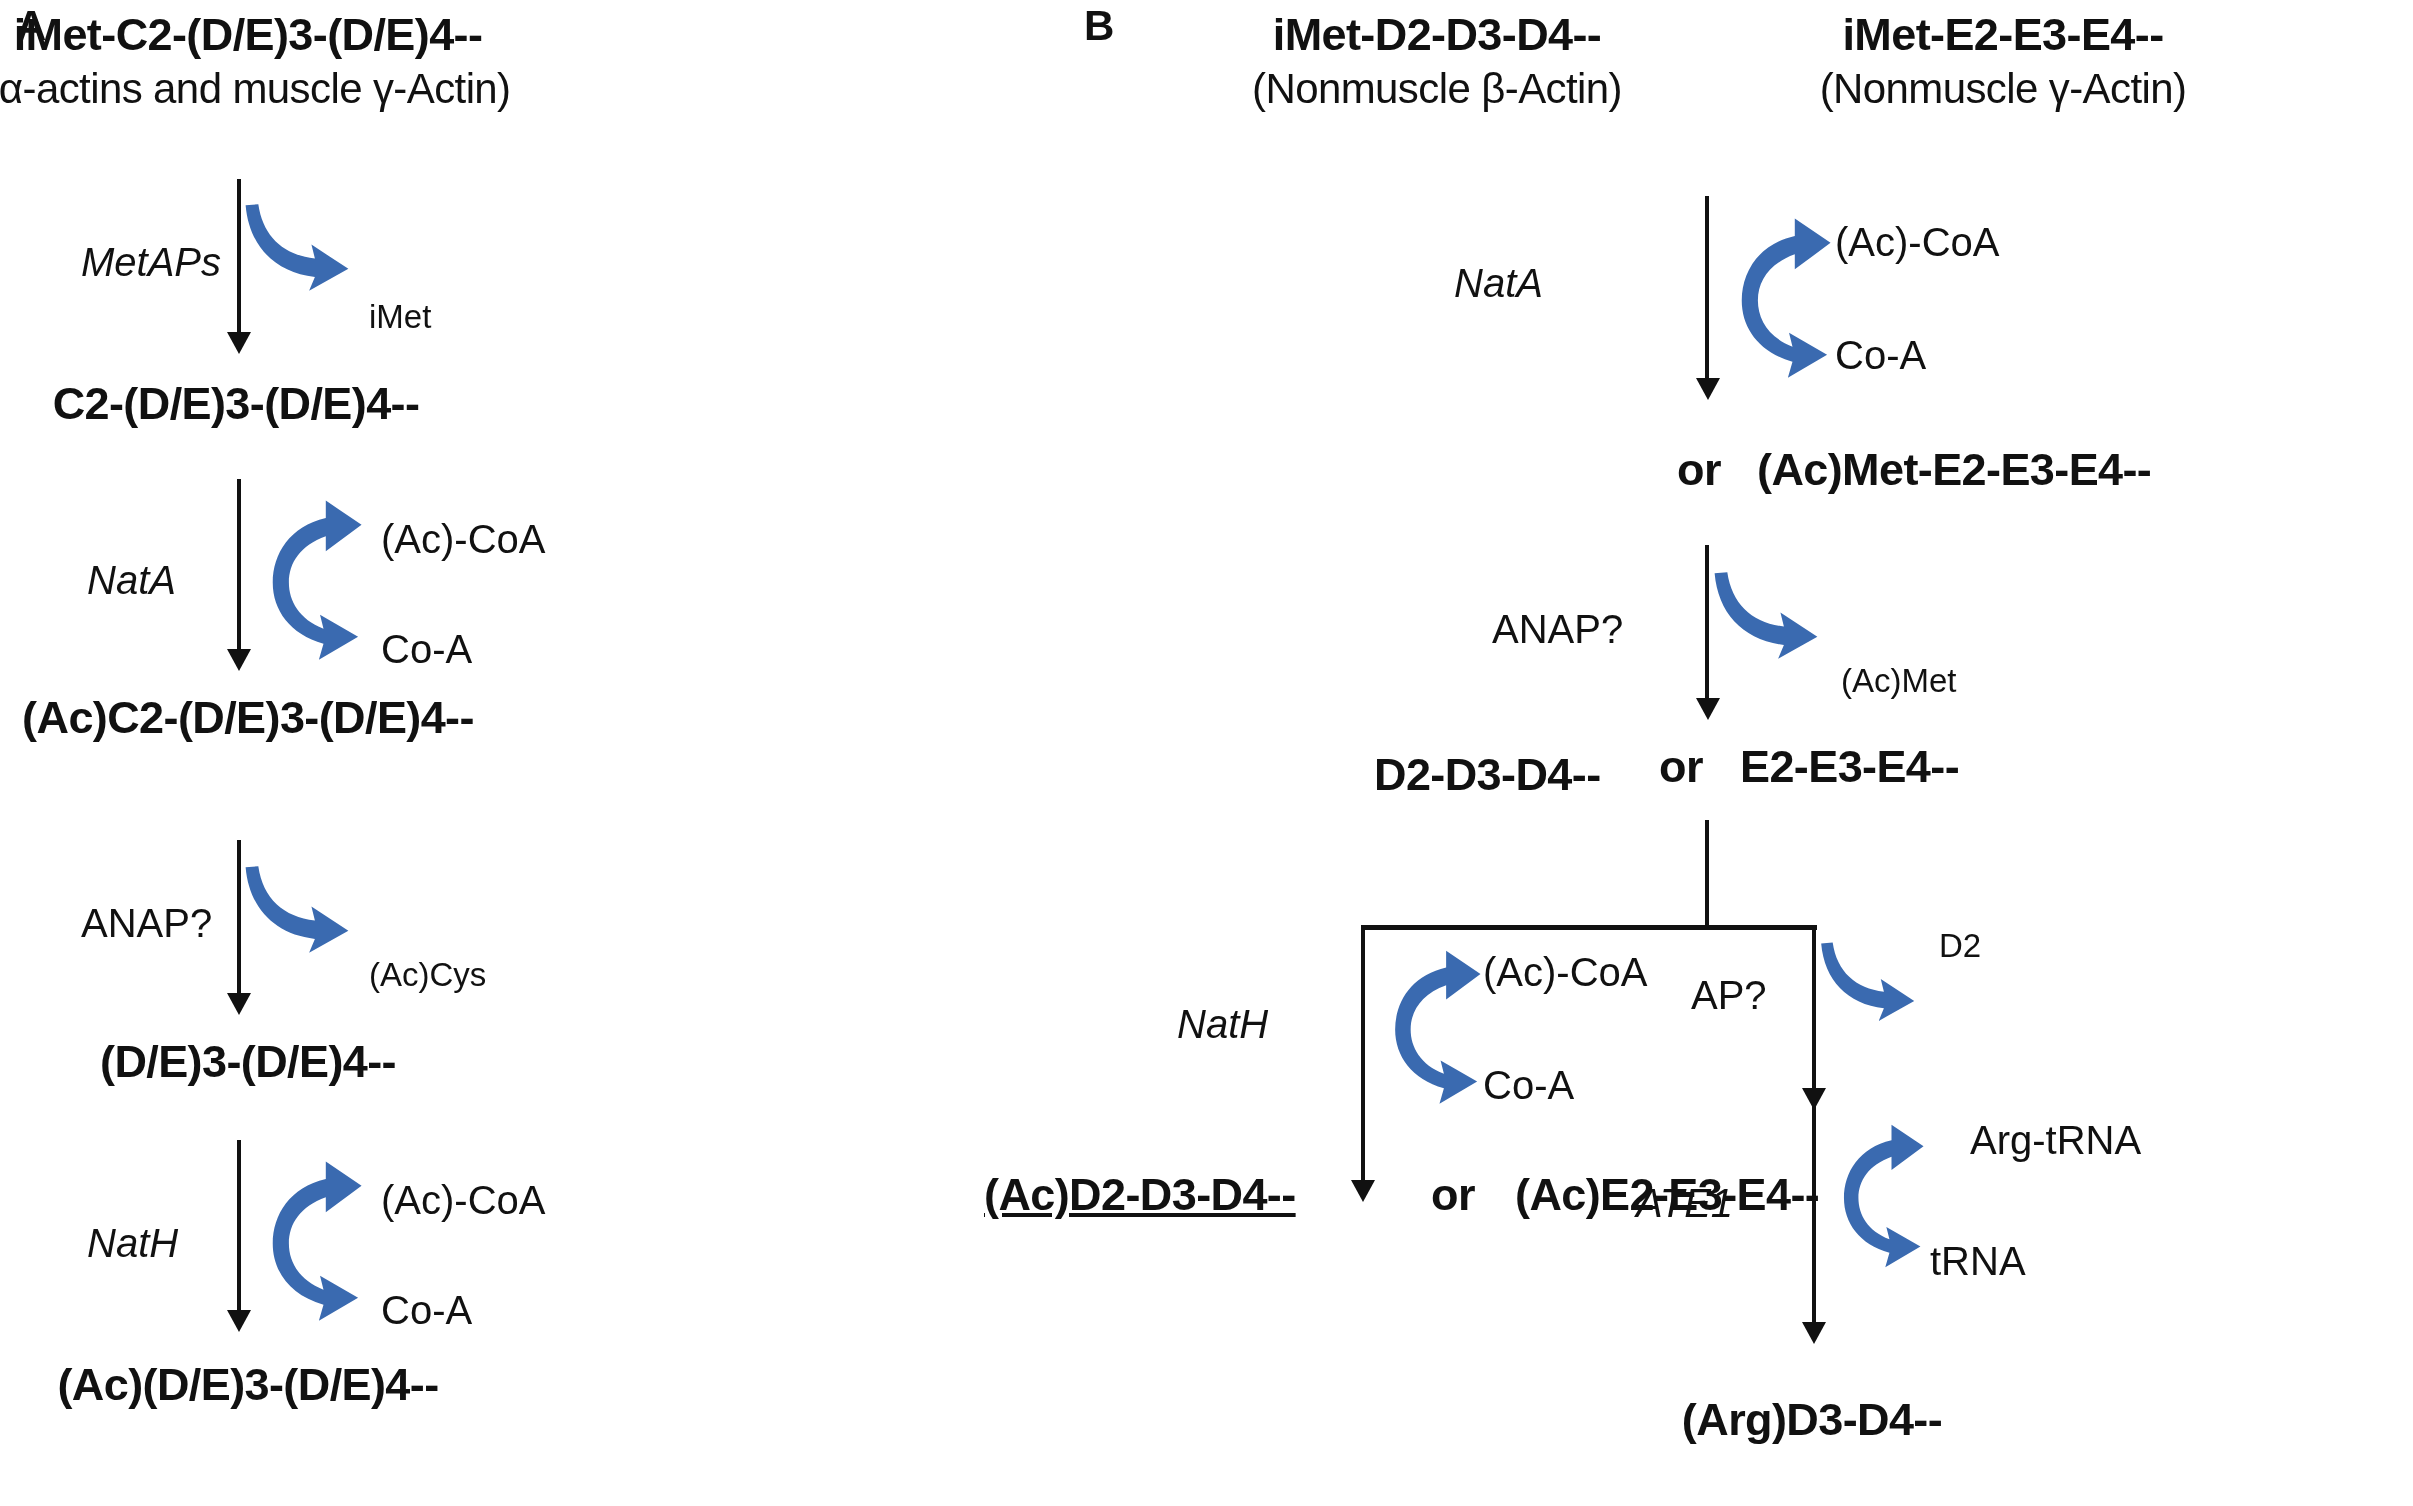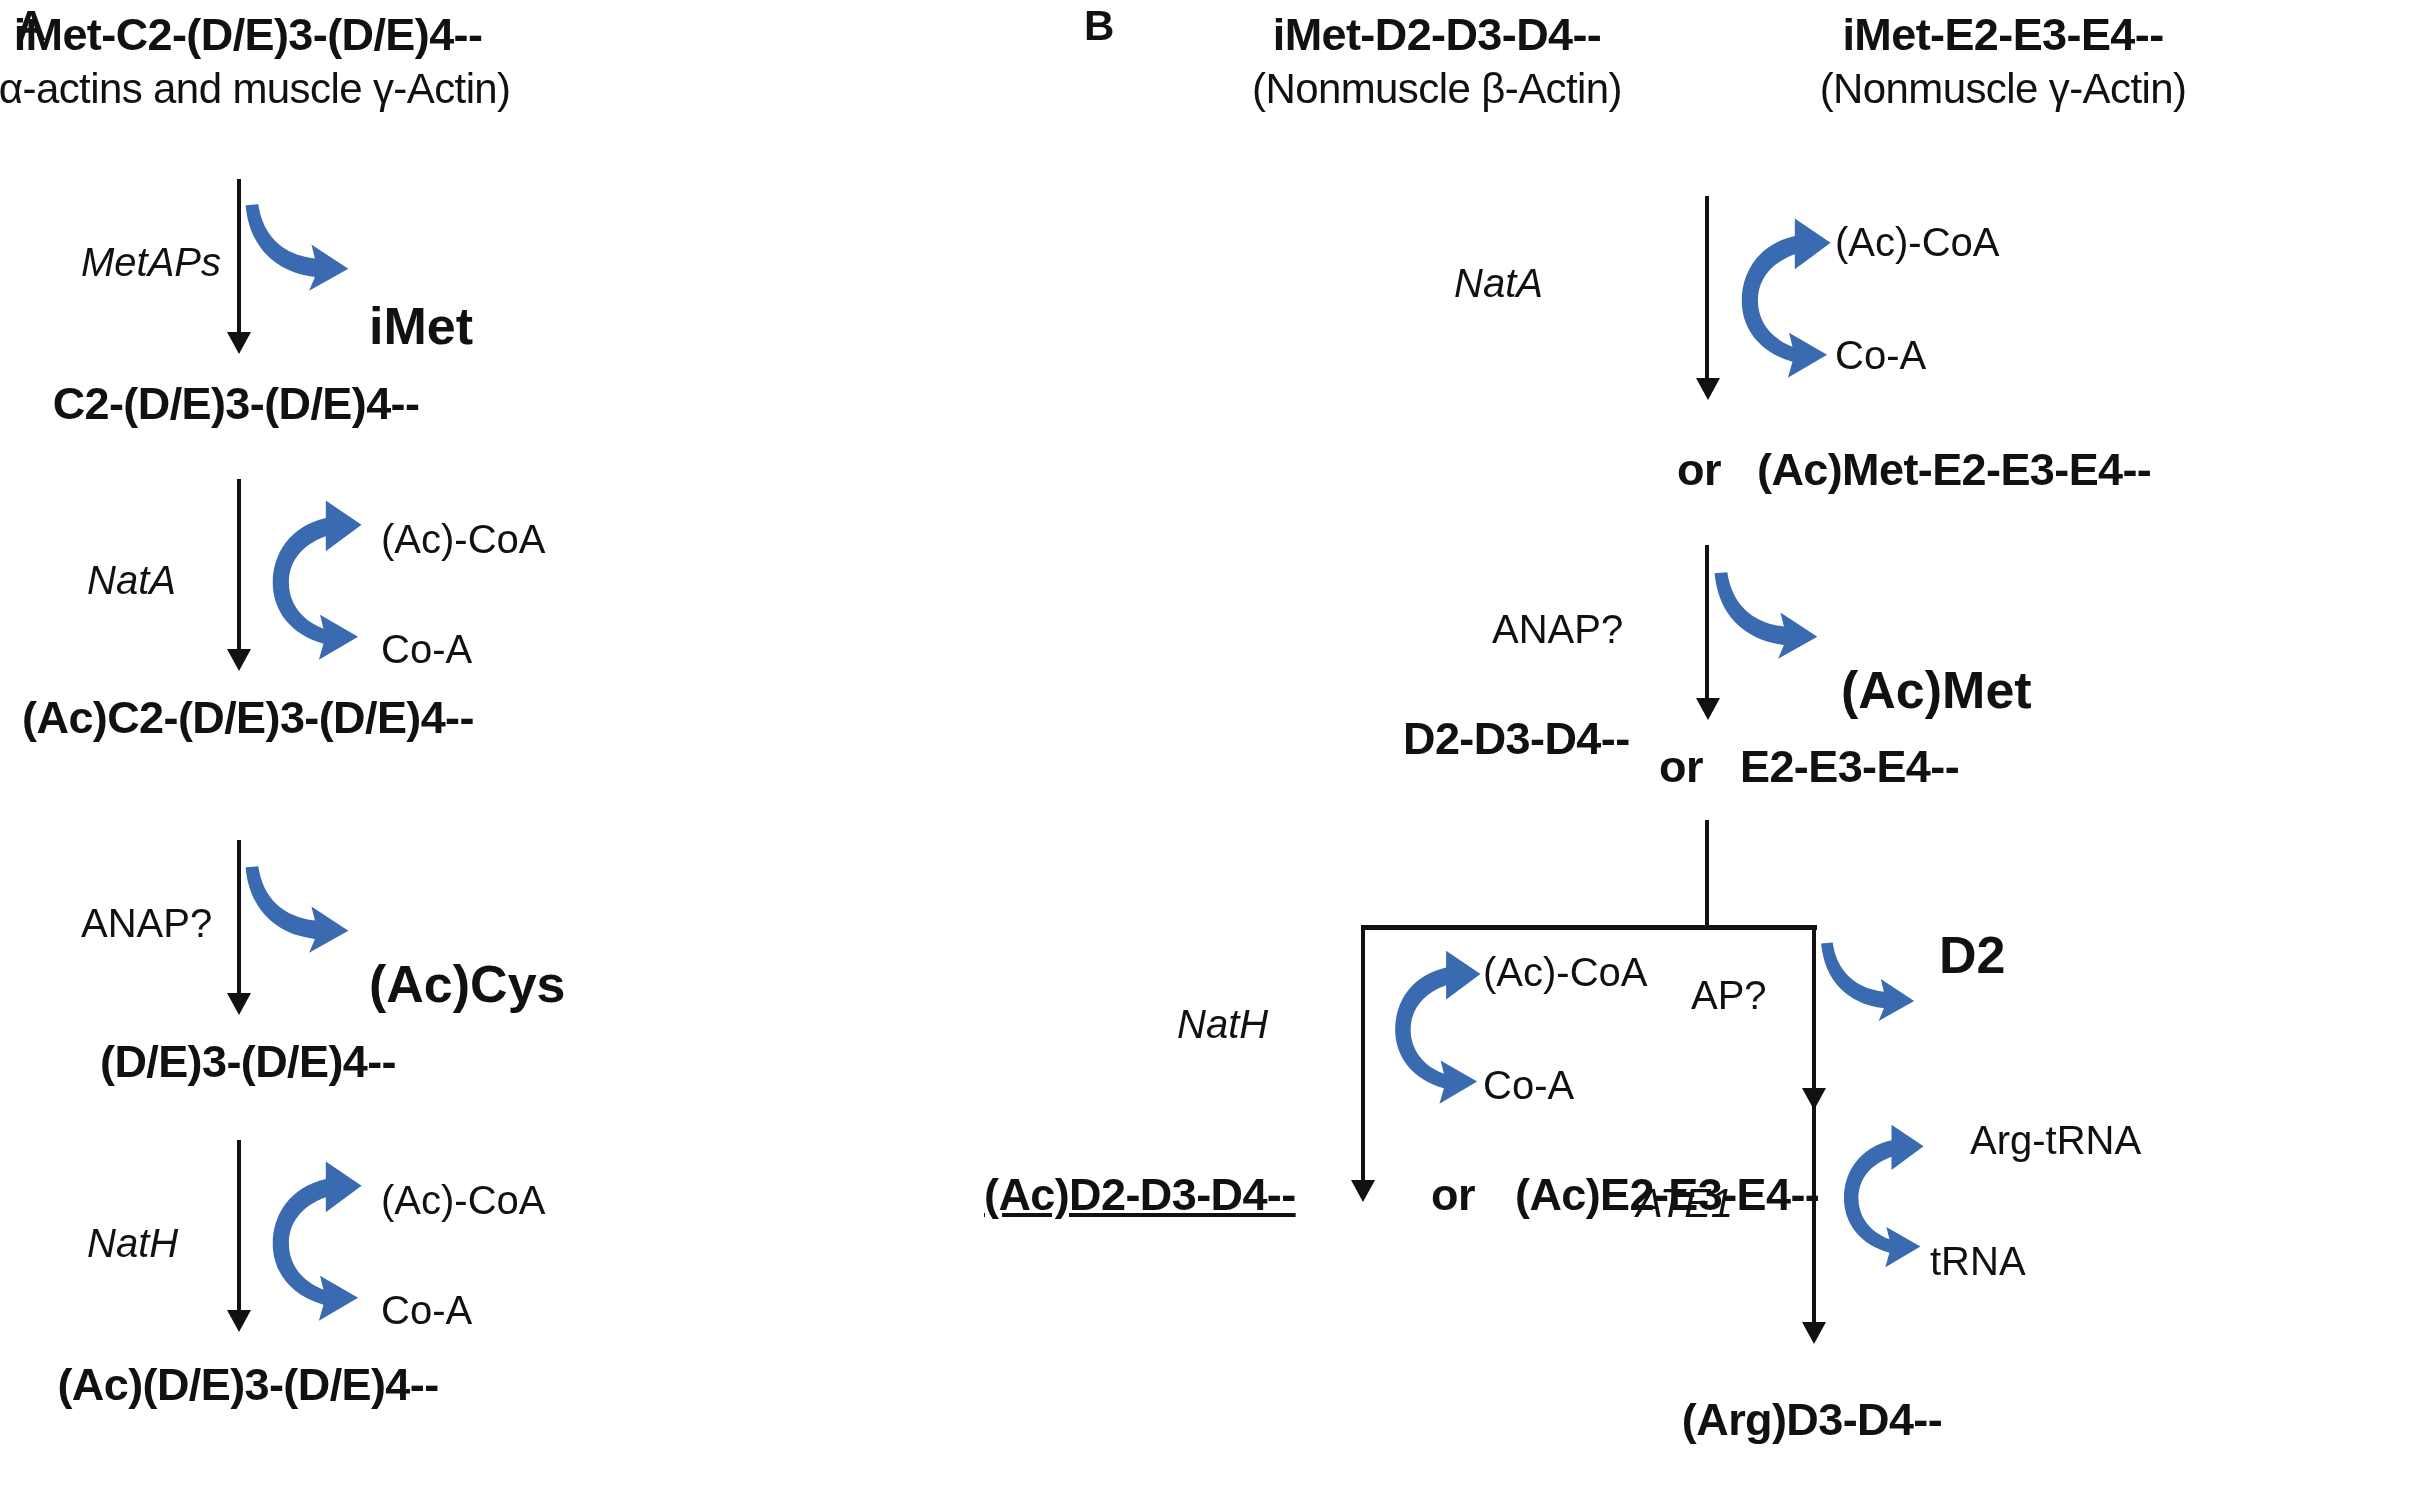--- a/index.html
+++ b/index.html
@@ -10,21 +10,21 @@
   }
   #stage{position:absolute;left:0;top:0;width:2413px;height:1507px;}
   .t{position:absolute;white-space:nowrap;line-height:1;}
   
   .panel-letter{font-size:42px;font-weight:bold;}
   .seq{font-size:45px;font-weight:bold;letter-spacing:-0.6px;}
   .sub{font-size:42px;font-weight:normal;letter-spacing:-0.6px;}
   .enz{font-size:40px;font-style:italic;font-weight:normal;}
   .enz-plain{font-size:40px;font-style:normal;font-weight:normal;}
   .cof{font-size:40px;font-weight:normal;}
-  .prod{font-size:52px;font-weight:bold;}
+  .prod{font-size:33px;font-weight:normal;}
   .ctr{transform:translateX(-50%);}
   
   .vline{position:absolute;background:#111;width:4px;}
   .hline{position:absolute;background:#111;height:5.2px;}
   .arrowhead{position:absolute;width:0;height:0;
     border-left:12px solid transparent;border-right:12px solid transparent;
     border-top:22px solid #111;transform:translateX(-50%);}
   .curve{position:absolute;}
   .curve svg{display:block;overflow:visible;}
 </style>
@@ -112,21 +112,21 @@
   <div class="vline" style="left:1705px;top:545px;height:156px;"></div>
   <div class="arrowhead" style="left:1708px;top:698px;"></div>
   <div class="t enz-plain" style="left:1492px;top:609px;">ANAP?</div>
   <div class="curve" style="left:1710px;top:571px;">
     <svg width="127" height="104" viewBox="0 0 220 180" aria-hidden="true">
       <path d="M8,4 C14,74 58,120 128,128 L118,152 L186,114 L122,72 L128,96 C74,90 38,58 30,2 Z" fill="#3A6AB0"></path>
     </svg>
   </div>
   <div class="t prod" style="left:1841px;top:664px;">(Ac)Met</div>
 
-  <div class="t seq" style="left:1374px;top:716px;margin-left:29px;">D2-D3-D4--</div>
+  <div class="t seq" style="left:1374px;top:752px;">D2-D3-D4--</div>
   <div class="t seq" style="left:1659px;top:744px;">or</div>
   <div class="t seq" style="left:1740px;top:744px;">E2-E3-E4--</div>
 
   <div class="vline" style="left:1705px;top:820px;height:110px;"></div>
   <div class="hline" style="left:1361px;top:925px;width:456px;"></div>
 
   <div class="vline" style="left:1361px;top:925px;height:260px;"></div>
   <div class="arrowhead" style="left:1363px;top:1180px;"></div>
   <div class="t enz" style="left:1177px;top:1004px;">NatH</div>
   <div class="curve" style="left:1363px;top:946px;">

